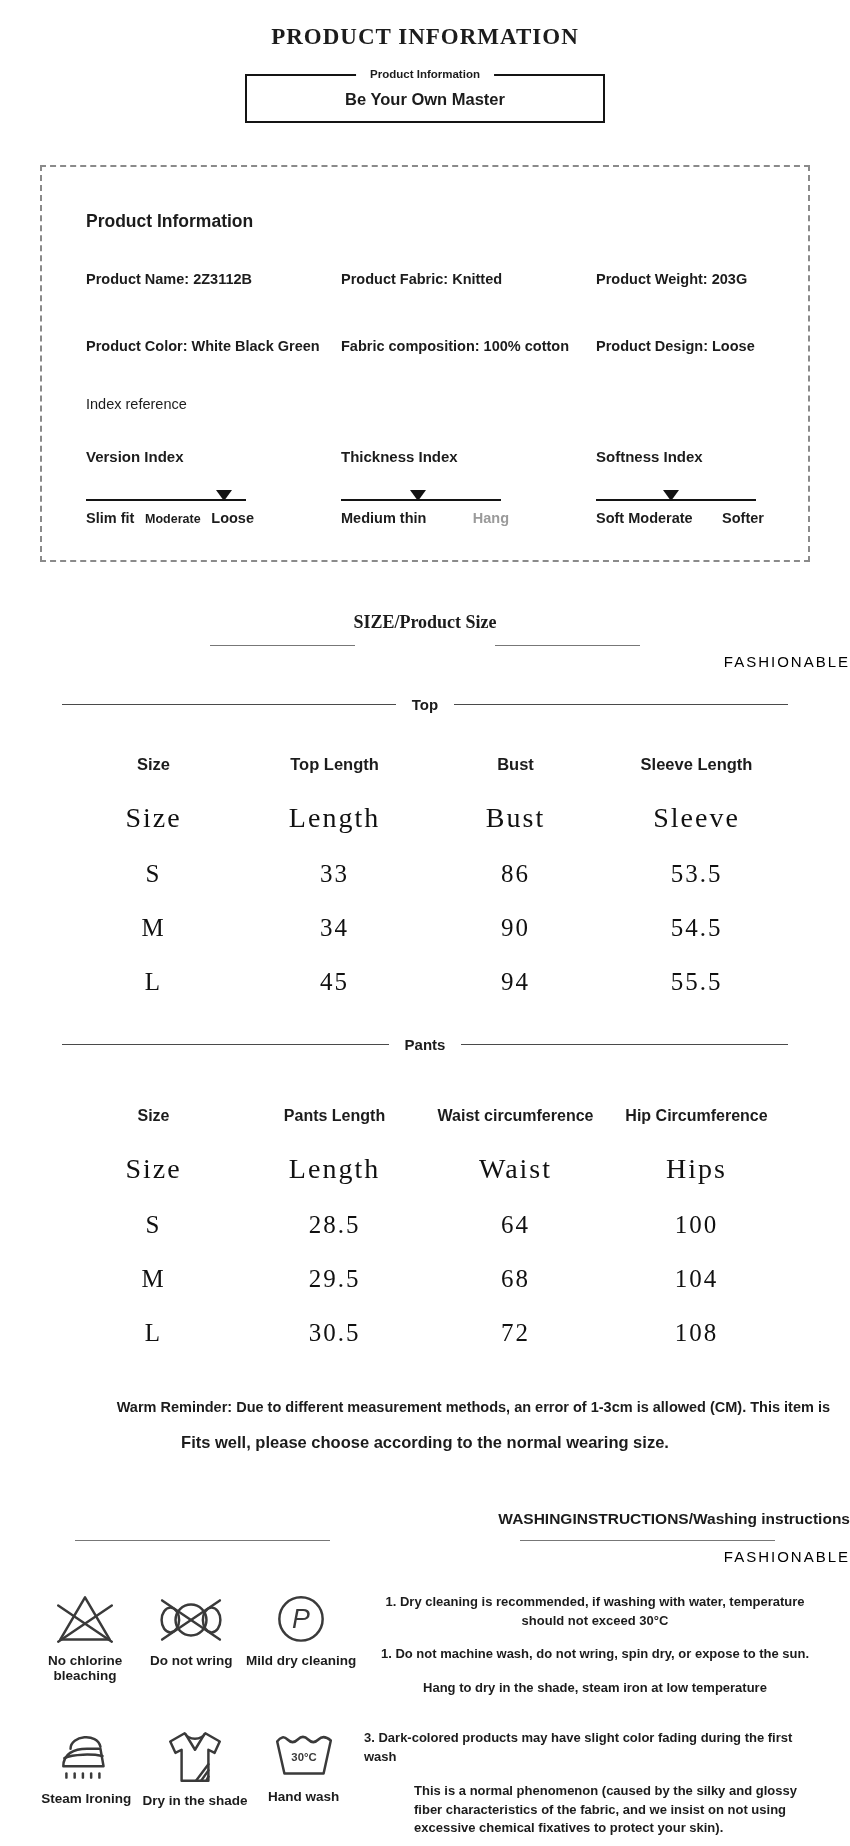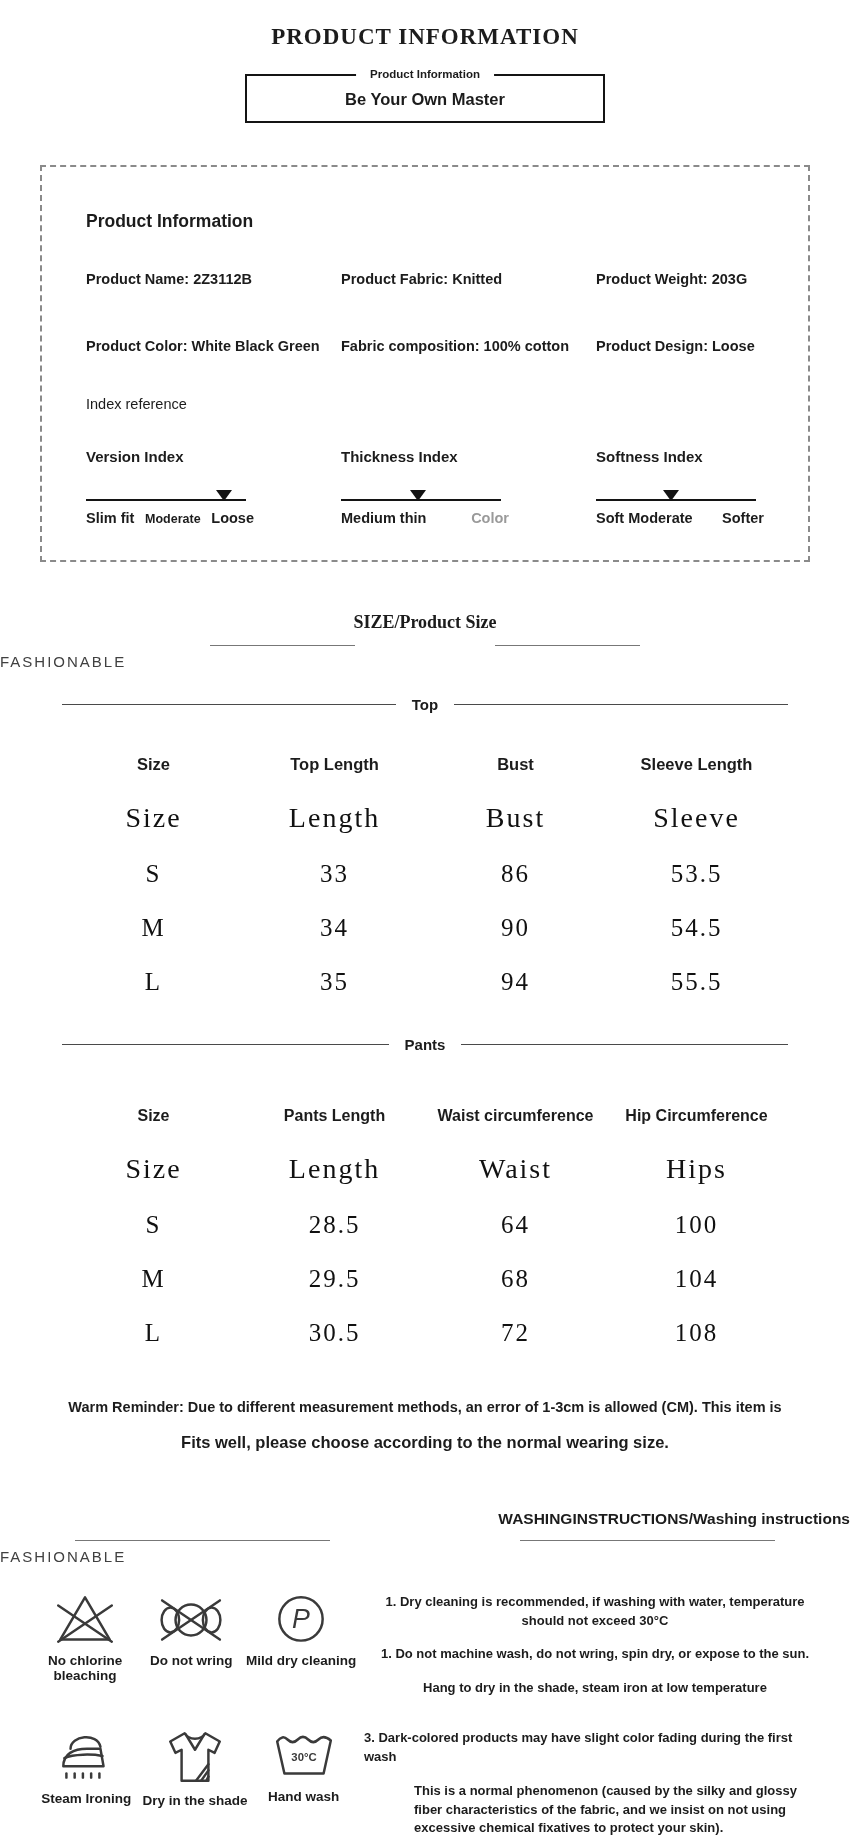--- a/index.html
+++ b/index.html
@@ -58,36 +58,36 @@
   .slider-labels .muted { color:#9a9a9a; }
 
   
   .section-title { text-align:center; font-size:18px; font-weight:700; margin:50px 0 0;font-family:Liberation Serif, serif; }
   .deco-lines { display:flex; justify-content:center; margin-top:12px; }
   .deco-lines .dline { width:145px; border-top:1px solid #777; }
   .deco-lines .dgap { width:140px; }
   .deco-lines.wide .dline { width:255px; }
   .deco-lines.wide .dgap { width:190px; }
   .fashionable {
-    text-align:left; color:#404040; font-size:15px;
+    text-align:right; color:#000000; font-size:15px;
     letter-spacing:2px; margin-top:7px;
   }
   .divider { display:flex; align-items:center; margin:26px 62px 0;justify-content:space-between; }
   .divider .line { flex:1; border-top:1.5px solid #4a4a4a; }
   .divider .lbl { padding:0 16px; font-size:15px; font-weight:700; }
   .size-table { width:724px; margin:0 auto; text-align:center; }
   .trow { display:grid; grid-template-columns:repeat(4,1fr); align-items:baseline; }
   .trow.thead { margin-top:42px; font-size:16.5px; font-weight:700; }
   .serif-row {
     font-family:"Liberation Serif", serif; letter-spacing:2px; color:#111;
   }
   .serif-row.sub { font-size:28px; margin-top:28px; }
   .serif-row.data { font-size:25px; margin-top:26px; }
   .pants-table .trow.thead { margin-top:54px; font-size:16px; }
-  .reminder1 { text-align:center; font-size:14.5px; font-weight:700; margin:52px 20px 0; }
+  .reminder1 { text-align:right; font-size:14.5px; font-weight:700; margin:52px 20px 0; }
   .reminder2 { text-align:center; font-size:16.5px; font-weight:700; margin:18px 20px 0; }
 
   
   .wash-title { text-align:right; font-size:15.5px; font-weight:700; margin:58px 0 0; }
   .wash-area { width:810px; margin:26px auto 0; }
   .wash-row { display:flex; align-items:flex-start; margin-top:14px; }
   .wash-icons { display:flex; width:338px; flex-shrink:0; padding-left:12px; }
   .wash-item { width:110px; text-align:center; }
   .wash-item.wide { width:118px; }
   .wash-item svg { display:block; margin:0 auto; }
@@ -139,21 +139,21 @@
         </div>
       </div>
 
       <div class="slider">
         <div class="slider-title">Thickness Index</div>
         <div class="slider-line">
           <span class="slider-marker" style="left:48%"></span>
         </div>
         <div class="slider-labels">
           <span>Medium thin</span>
-          <span class="muted">Color</span>
+          <span class="muted">Hang</span>
         </div>
       </div>
 
       <div class="slider">
         <div class="slider-title">Softness Index</div>
         <div class="slider-line">
           <span class="slider-marker" style="left:47%"></span>
         </div>
         <div class="slider-labels">
           <span>Soft Moderate</span>
@@ -198,21 +198,21 @@
       <span>53.5</span>
     </div>
     <div class="trow serif-row data">
       <span>M</span>
       <span>34</span>
       <span>90</span>
       <span>54.5</span>
     </div>
     <div class="trow serif-row data">
       <span>L</span>
-      <span>35</span>
+      <span>45</span>
       <span>94</span>
       <span>55.5</span>
     </div>
   </div>
 
   <div class="divider" style="margin-top:40px">
     <span class="line"></span>
     <span class="lbl">Pants</span>
     <span class="line"></span>
   </div>

